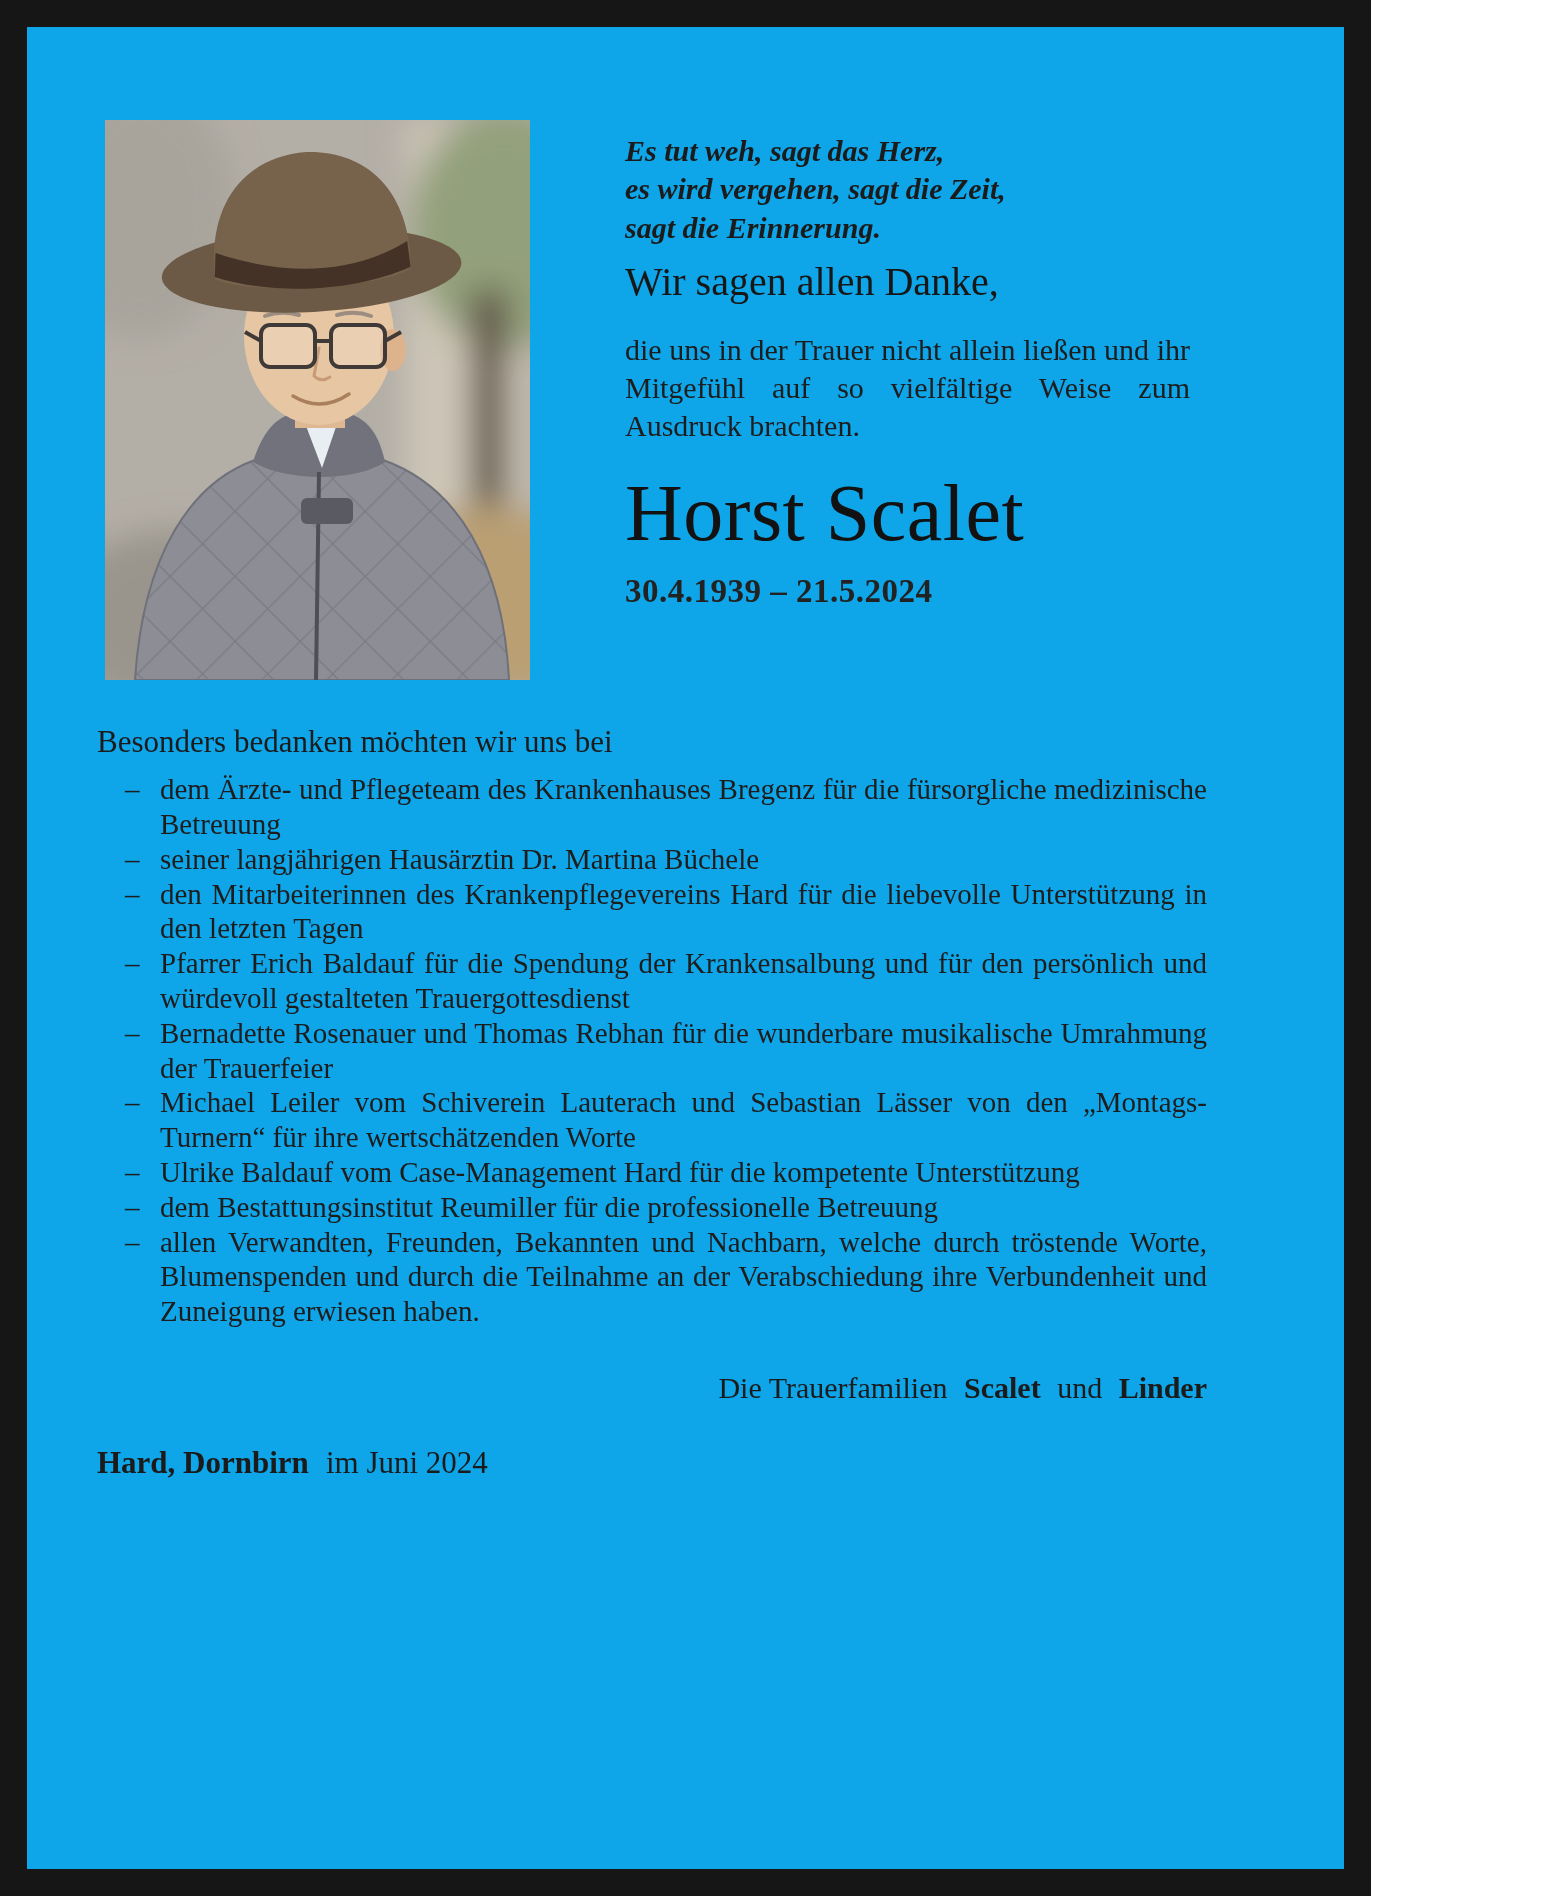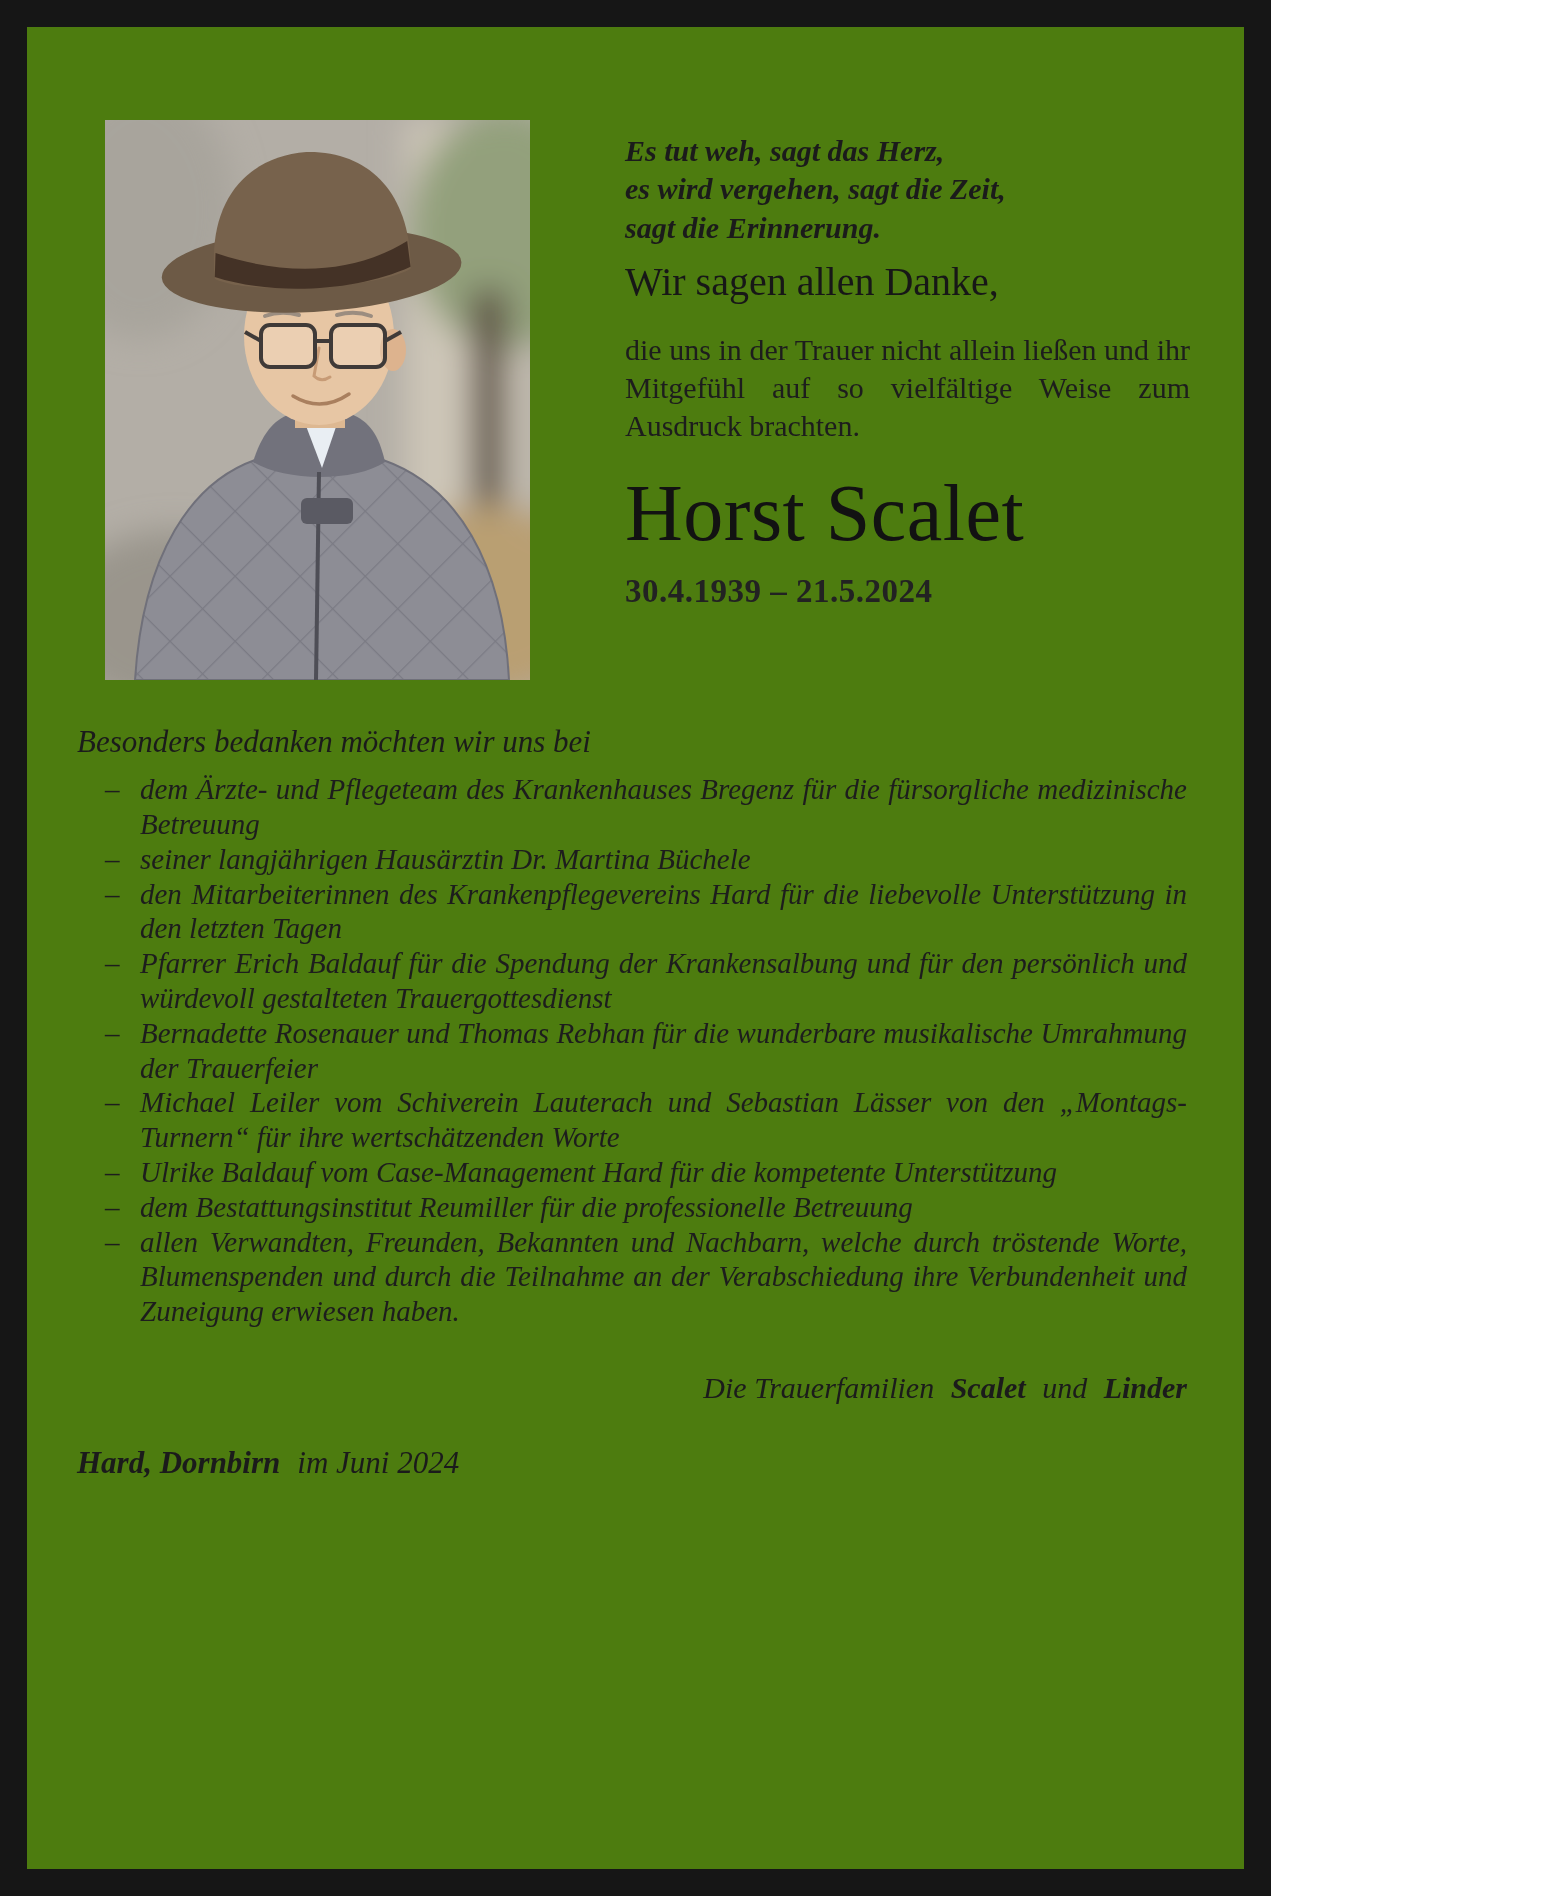--- a/index.html
+++ b/index.html
@@ -1,23 +1,23 @@
 <!DOCTYPE html>
 <html lang="de"><head>
 <meta charset="utf-8">
 <style>
   * { box-sizing: border-box; margin: 0; padding: 0; }
   html, body { background: #ffffff; }
   body { font-family: "Liberation Serif", "DejaVu Serif", serif; color: #1d1d1d; }
 
   .page {
     position: relative;
-    width: 1271px;
+    width: 1371px;
     height: 1896px;
-    background: #4d7c0f;
+    background: #0ea5e9;
     border: 27px solid #161616;
     overflow: hidden;
   }
 
   
   .top { position: relative; height: 672px; }
 
   .photo-wrap {
     position: absolute;
     left: 78px;
@@ -70,24 +70,23 @@
   .life-dates {
     margin-top: 20px;
     font-size: 33px;
     font-weight: 700;
     color: #222222;
     letter-spacing: 0.5px;
   }
 
   
   .main {
-    margin-left: 50px;
+    margin-left: 70px;
     width: 1110px;
     margin-top: 24px;
-    font-style: italic;
   }
 
   .intro {
     font-size: 31px;
     line-height: 1.2;
     margin-bottom: 12px;
     color: #1b1b1b;
   }
 
   .thanks-list { font-size: 29px; line-height: 1.2; }

